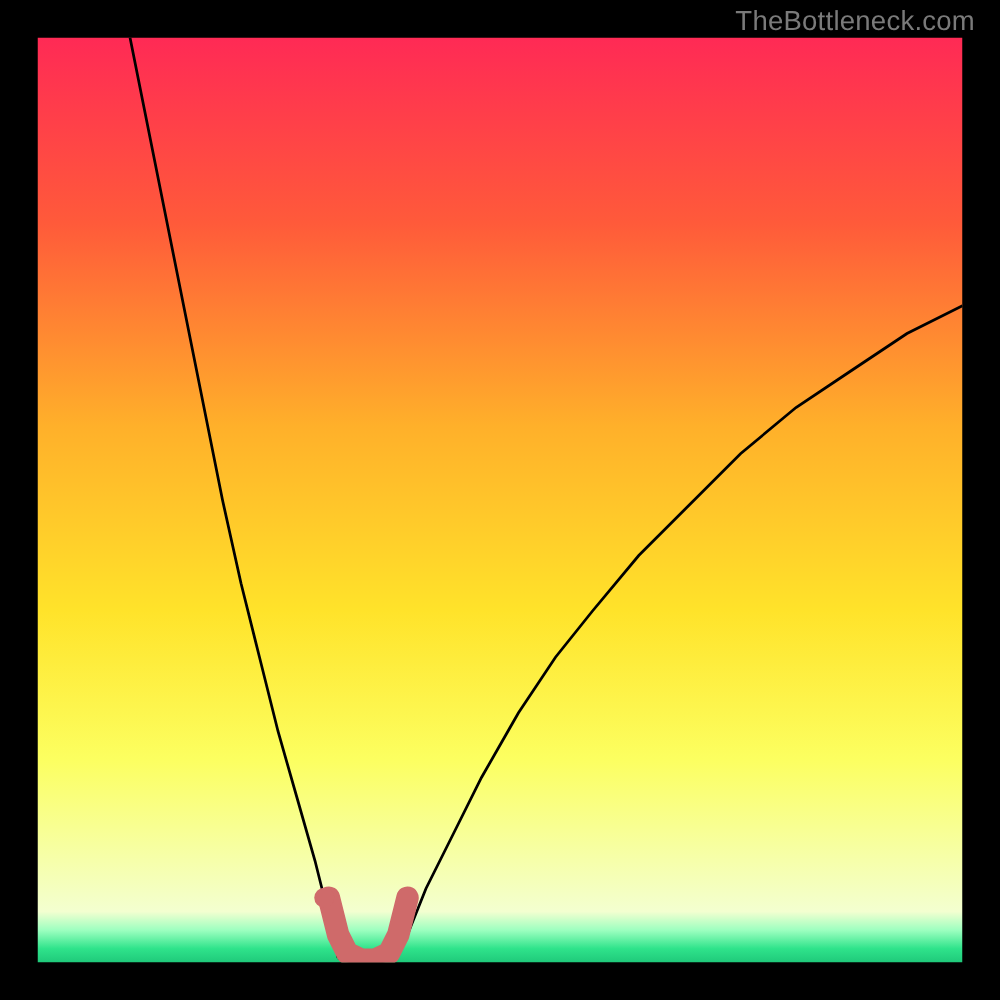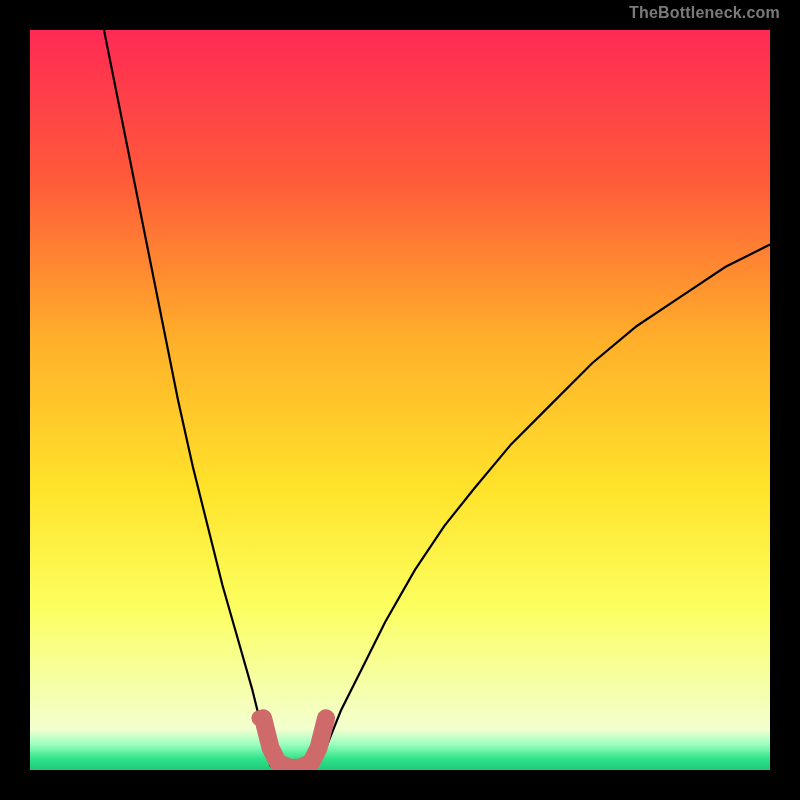--- a/index.html
+++ b/index.html
@@ -14,22 +14,22 @@
     position: absolute;
     left: 0; top: 0;
     width: 800px; height: 800px;
     background: #000;
   }
   .watermark {
     position: absolute;
     top: 4px;
     right: 20px;
     color: #7a7a7a;
-    font-size: 16px;
-    font-weight: 700;
+    font-size: 22px;
+    font-weight: 400;
     letter-spacing: 0.2px;
   }
   .plot {
     position: absolute;
     left: 30px;
     top: 30px;
     width: 740px;
     height: 740px;
   }
   .plot svg {

